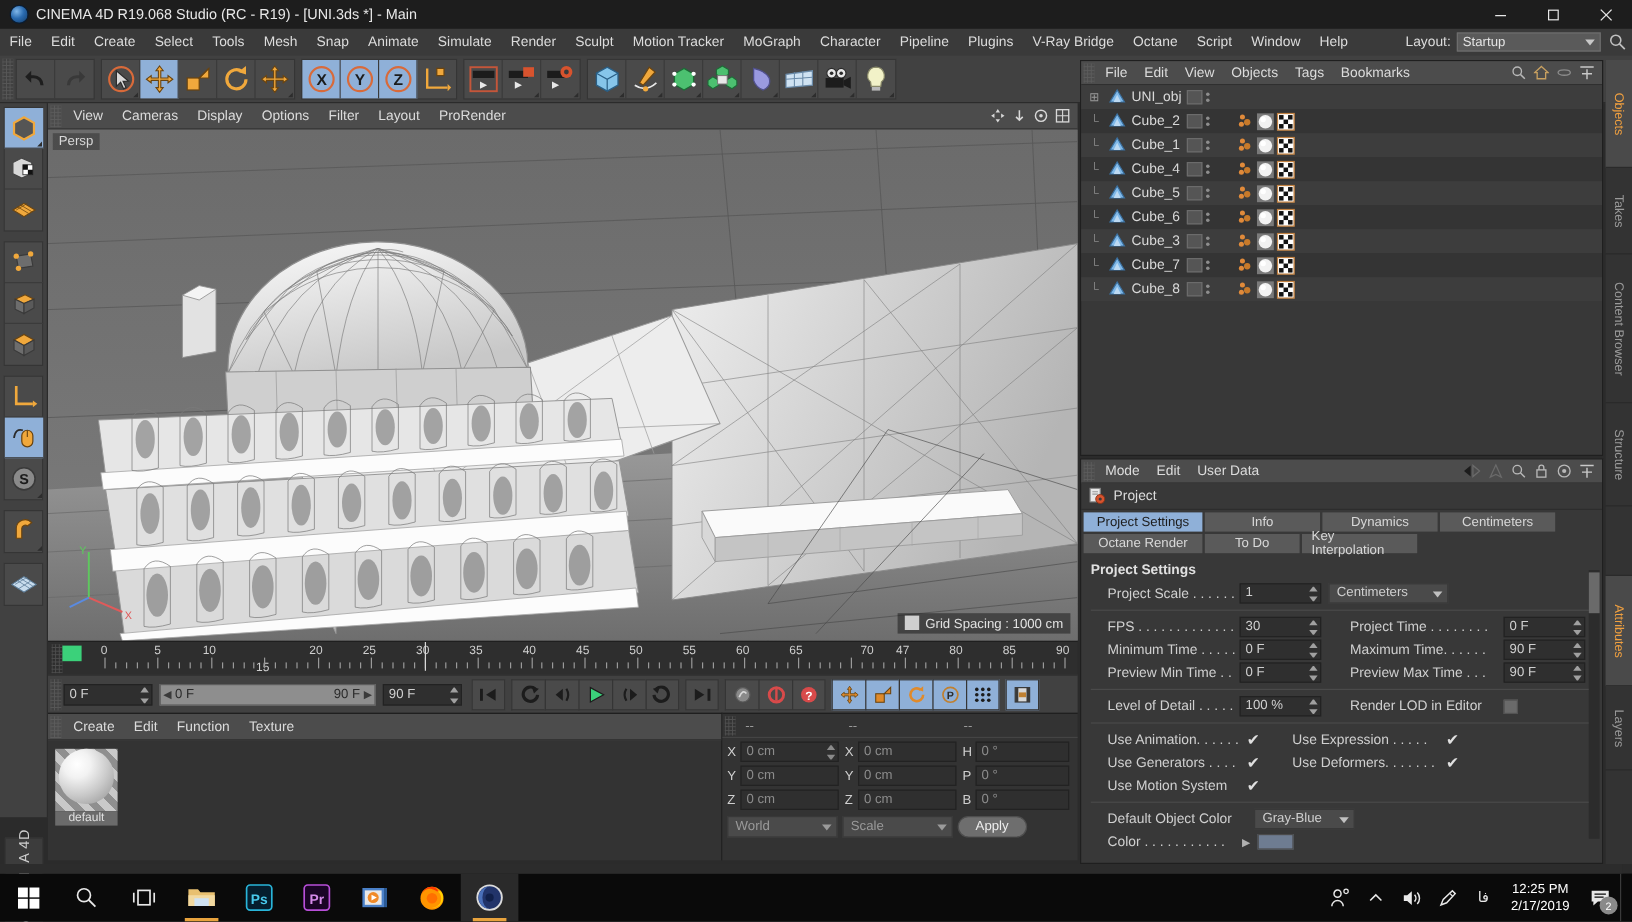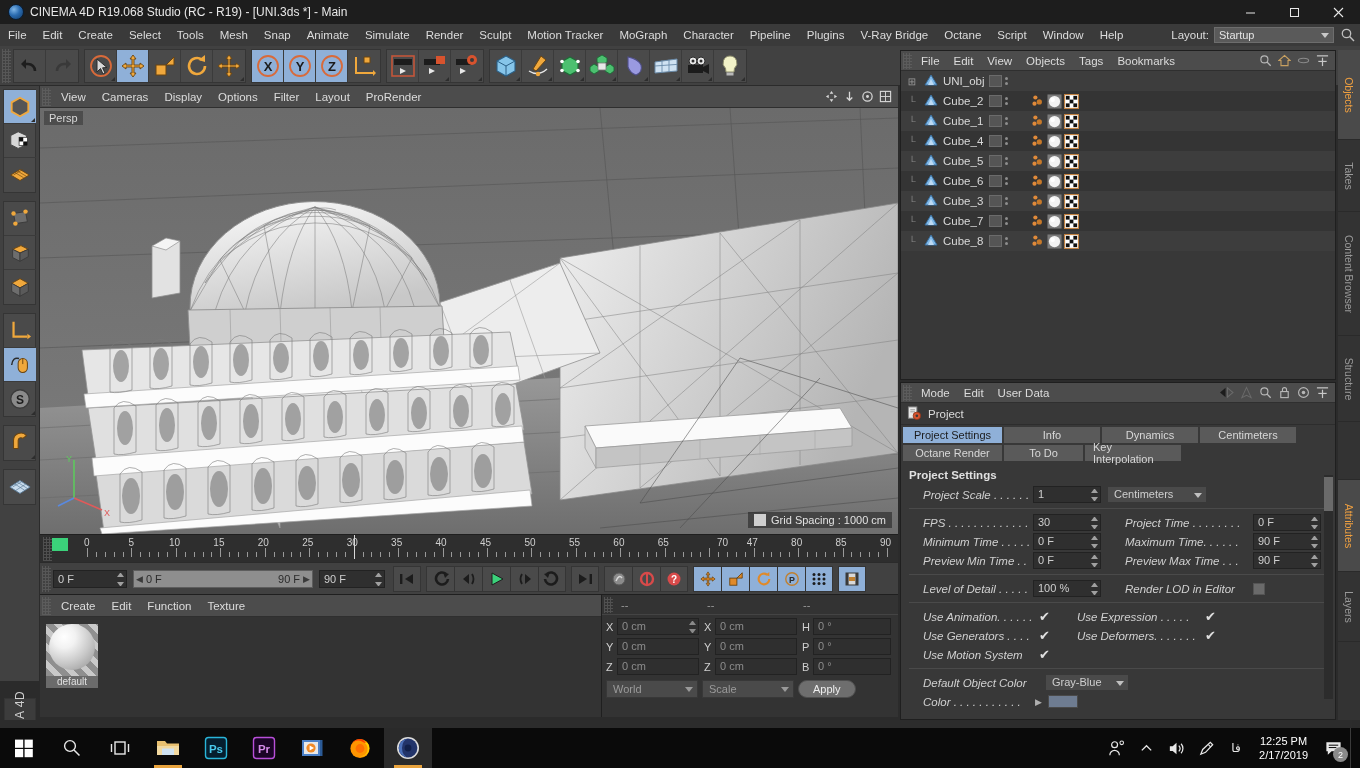--- a/index.html
+++ b/index.html
@@ -170,21 +170,21 @@
     border-bottom:1px solid #2d2d2d; }
   .am-obj span { color:#dcdcdc; font-size:11.5px; margin-left:6px; }
   .am-tabs { padding:2px 2px 0 2px; }
   .am-tabrow { display:flex; gap:2px; margin-bottom:2px; }
   .am-tab { height:16px; background:#5a5a5a; color:#d8d8d8; font-size:11px;
     display:flex; align-items:center; justify-content:center; padding:0 8px; }
   .am-tab.on { background:#8fb0d8; color:#1c1c1c; }
   .am-body { position:relative; padding:4px 0 0 0; }
   .sec-title { color:#e0e0e0; font-size:11.5px; font-weight:bold; padding:2px 0 4px 8px; }
   .prow { display:flex; align-items:center; height:19px; }
-  .plbl { color:#d0d0d0; font-size:11.5px; white-space:nowrap; overflow:hidden;font-style:italic; }
+  .plbl { color:#d0d0d0; font-size:11.5px; white-space:nowrap; overflow:hidden; }
   .pfield { height:17px; background:#2f2f2f; border:1px solid #222; color:#cfcfcf;
     font-size:11px; padding:0 11px 0 4px; line-height:15px; position:relative; }
   .pfield .spin { position:absolute; right:2px; top:2px; width:7px; height:12px;
     display:flex; flex-direction:column; justify-content:space-between; }
   .pfield .spin i { border-left:3px solid transparent; border-right:3px solid transparent; }
   .pfield .spin i.u { border-bottom:4px solid #a0a0a0; }
   .pfield .spin i.d { border-top:4px solid #a0a0a0; }
   .psel { height:17px; background:#4a4a4a; border:1px solid #383838; color:#cfcfcf;
     font-size:11px; padding:0 16px 0 6px; line-height:15px; position:relative; }
   .psel .cv { position:absolute; right:4px; top:6px; border-left:4px solid transparent;
@@ -766,21 +766,21 @@
   </div>
 </div>
 
 <div class="timeline">
   <div class="grip" style="position:absolute;left:1px;top:2px;height:24px"></div>
   <div class="tl-green"></div>
   <div class="tl-ruler" id="tl-ruler">
       <div class="tl-num" style="left: 32px;">0</div>
       <div class="tl-num" style="left: 76.4444px;">5</div>
       <div class="tl-num" style="left: 116.889px;">10</div>
-      <div class="tl-num" style="left: 161.333px;">15</div>
+      <div class="tl-num" style="left: 161.333px; margin-top: 14px;">15</div>
       <div class="tl-num" style="left: 205.778px;">20</div>
       <div class="tl-num" style="left: 250.222px;">25</div>
       <div class="tl-num" style="left: 294.667px;">30</div>
       <div class="tl-num" style="left: 339.111px;">35</div>
       <div class="tl-num" style="left: 383.556px;">40</div>
       <div class="tl-num" style="left: 428px;">45</div>
       <div class="tl-num" style="left: 472.444px;">50</div>
       <div class="tl-num" style="left: 516.889px;">55</div>
       <div class="tl-num" style="left: 561.333px;">60</div>
       <div class="tl-num" style="left: 605.778px;">65</div>

